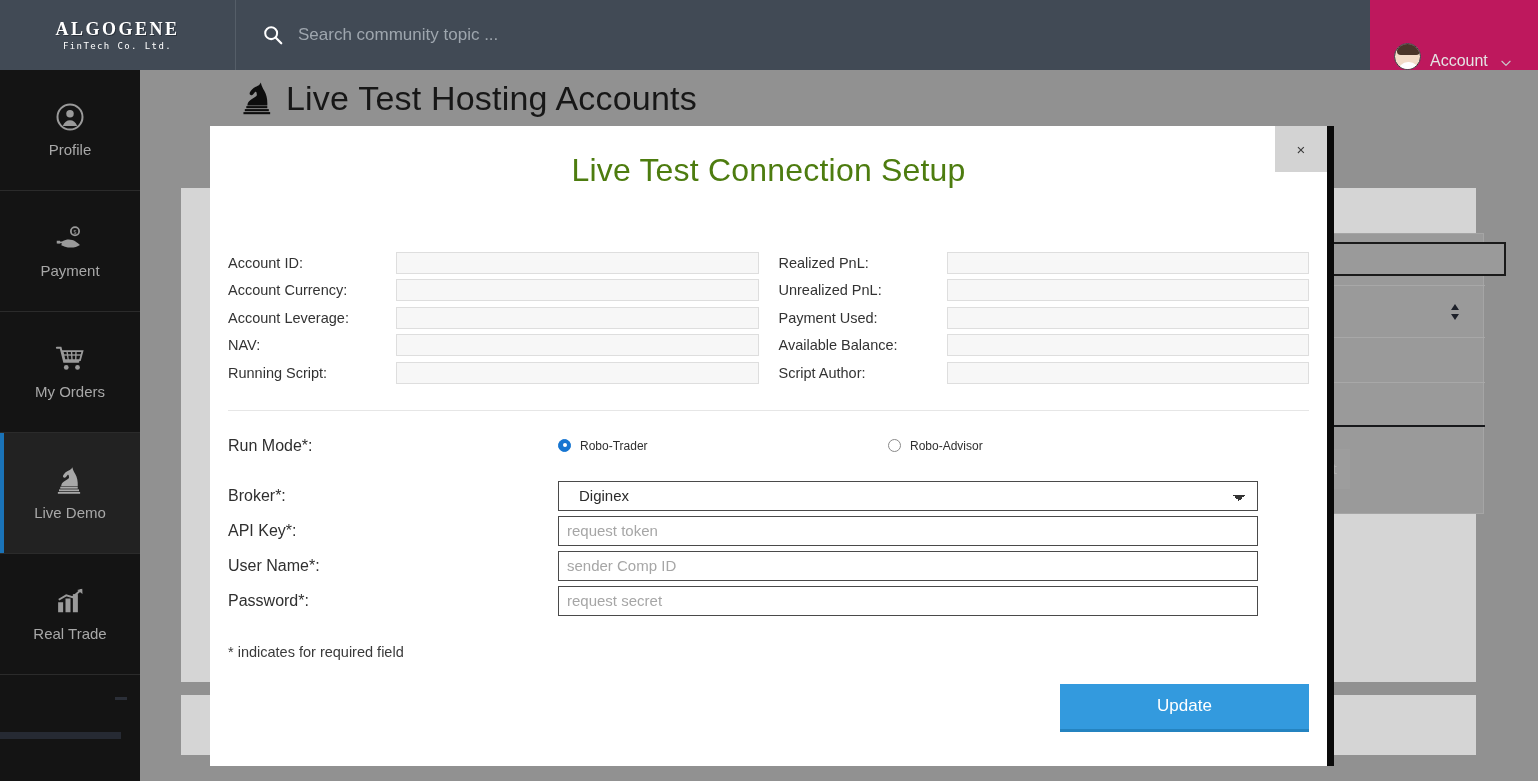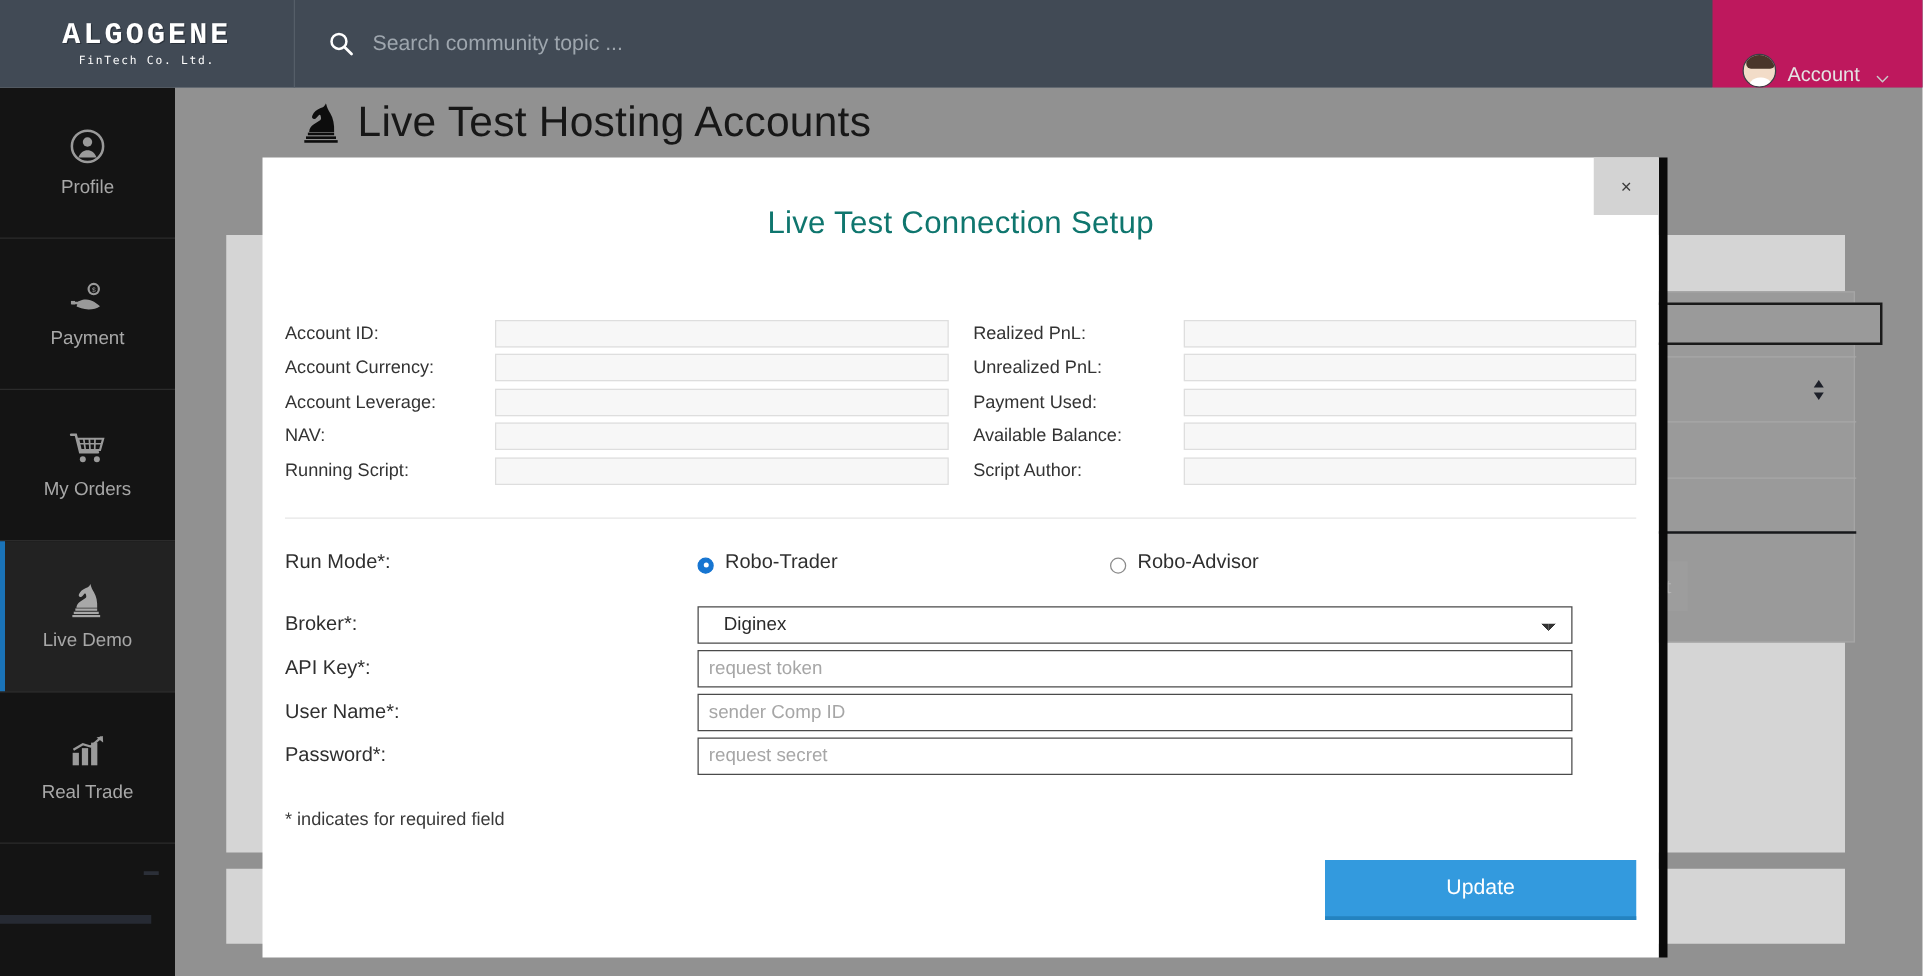--- a/index.html
+++ b/index.html
@@ -22,24 +22,24 @@
   }
   .brand {
     width: 236px; min-width: 236px;
     background: #414a55;
     display: flex; flex-direction: column;
     align-items: center; justify-content: center;
     border-right: 1px solid #555e68;
   }
   .brand-main {
     color: #ffffff;
-    font-size: 24px;
+    font-size: 18px;
     font-weight: bold;
     letter-spacing: 2.5px;
-    font-family: Liberation Mono, monospace;
+    font-family: Liberation Serif, serif;
     line-height: 1;
     text-shadow: 1px 1px 0 #2b323b;
   }
   .brand-sub {
     color: #ffffff;
     font-size: 9px;
     letter-spacing: 1.4px;
     margin-top: 3px;
     font-family: "DejaVu Sans Mono", monospace;
   }
@@ -255,23 +255,23 @@
     background: #d3d3d3;
     border: none;
     color: #3b3b3b;
     font-size: 15px;
     cursor: pointer;
     display: flex; align-items: center; justify-content: center;
     font-family: "Liberation Sans", sans-serif;
   }
   .modal-title {
     text-align: center;
-    font-size: 25px;
-    color: #0f766e;
-    padding-top: 38px;
+    font-size: 32px;
+    color: #4d7c0f;
+    padding-top: 26px;
     font-family: "Liberation Sans", sans-serif;
     letter-spacing: 0.2px;
   }
 
   .info-grid {
     display: flex;
     padding: 60px 18px 0 18px;
     gap: 20px;
   }
   .info-col { flex: 1; }
@@ -305,23 +305,23 @@
 
   .runmode-row {
     display: flex; align-items: center;
     margin: 26px 18px 0 18px;
   }
   .runmode-label {
     width: 330px; min-width: 330px;
     font-size: 16px; color: #2f2f2f;
   }
   .radio-opt {
-    display: flex; align-items: flex-end;
+    display: flex; align-items: flex-start;
     gap: 9px;
-    font-size: 16px; color: #2f2f2f;
+    font-size: 12px; color: #2f2f2f;
     cursor: pointer;
     width: 330px;
   }
   .rad {
     width: 13px; height: 13px;
     border-radius: 50%;
     border: 1px solid #8a8a8a;
     background: #ffffff;
     position: relative;
     flex-shrink: 0;

